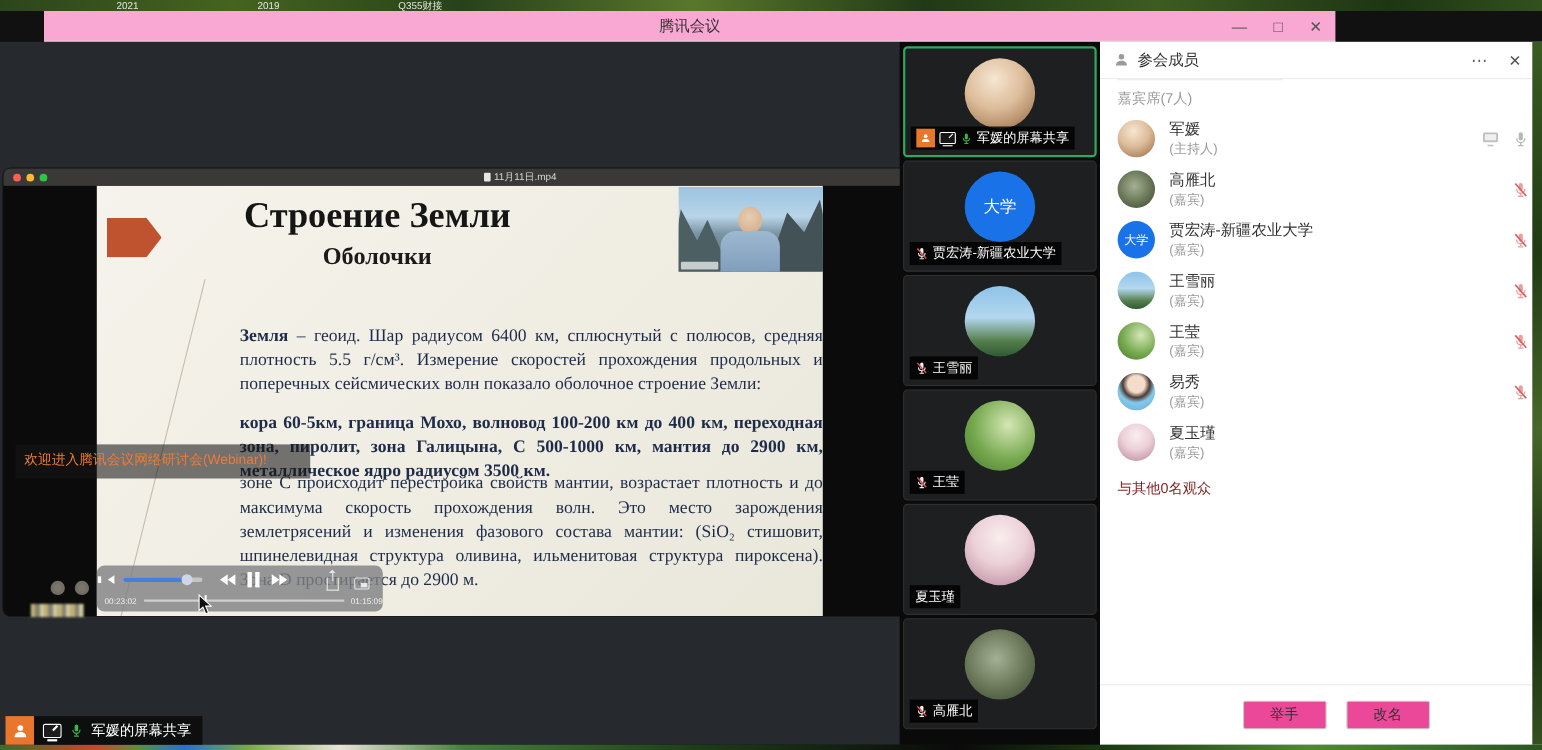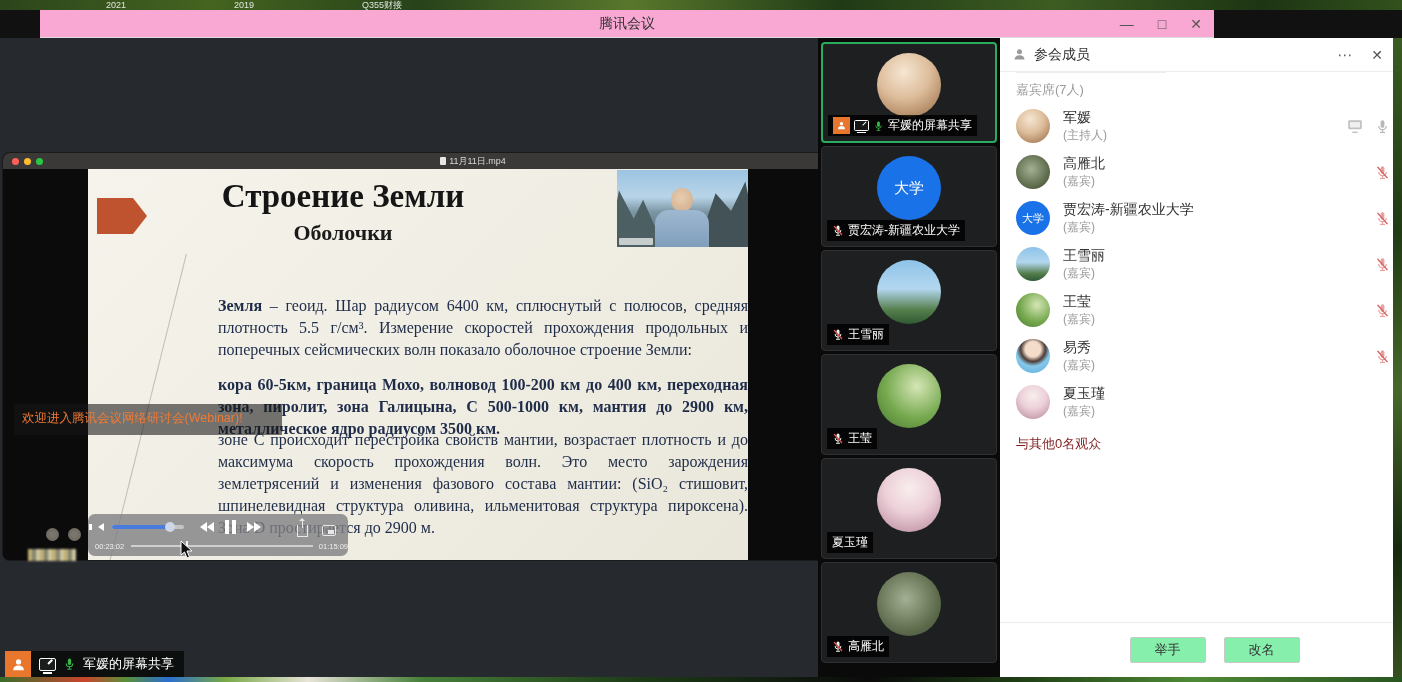--- a/index.html
+++ b/index.html
@@ -167,21 +167,21 @@
 
   .m-row { display:flex; align-items:center; height:46px; padding:0 10px 0 16px; }
   .m-row .avatar { width:34px; height:34px; }
   .m-icons { display:flex; align-items:center; gap:11px; margin-left:8px; }
   .m-icons svg { display:block; }
 
   .p-others { font-size:13px; color:#7f1d1d; padding:10px 16px; }
 
   .p-footer { position:absolute; left:0; right:0; bottom:0; height:55px; border-top:1px solid #ececec;
     display:flex; align-items:center; justify-content:center; gap:18px; background:#fff; }
-  .p-btn { width:76px; height:26px; background:#86efac; border:1px solid #c9c9c9; border-radius:2px;
+  .p-btn { width:76px; height:26px; background:#ec4899; border:1px solid #c9c9c9; border-radius:2px;
     font-size:13px; color:#333; display:flex; align-items:center; justify-content:center;
     font-family:"Liberation Sans",sans-serif; }
 </style>
 </head>
 <body>
 
 <div class="screen">
 
   <div class="desktop-top">
     <span>2021</span>

